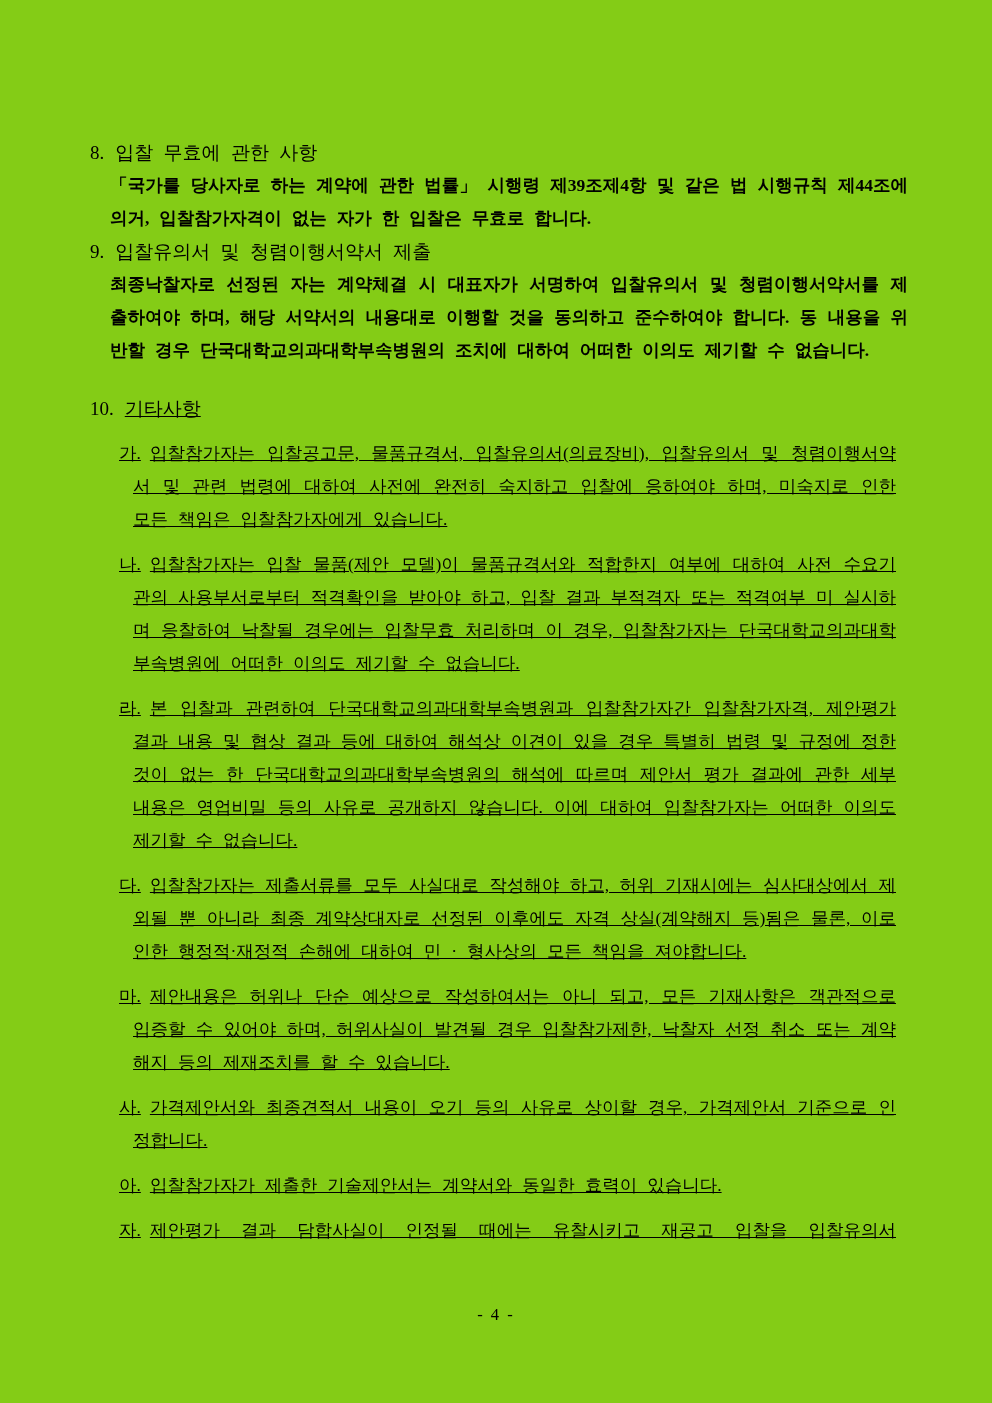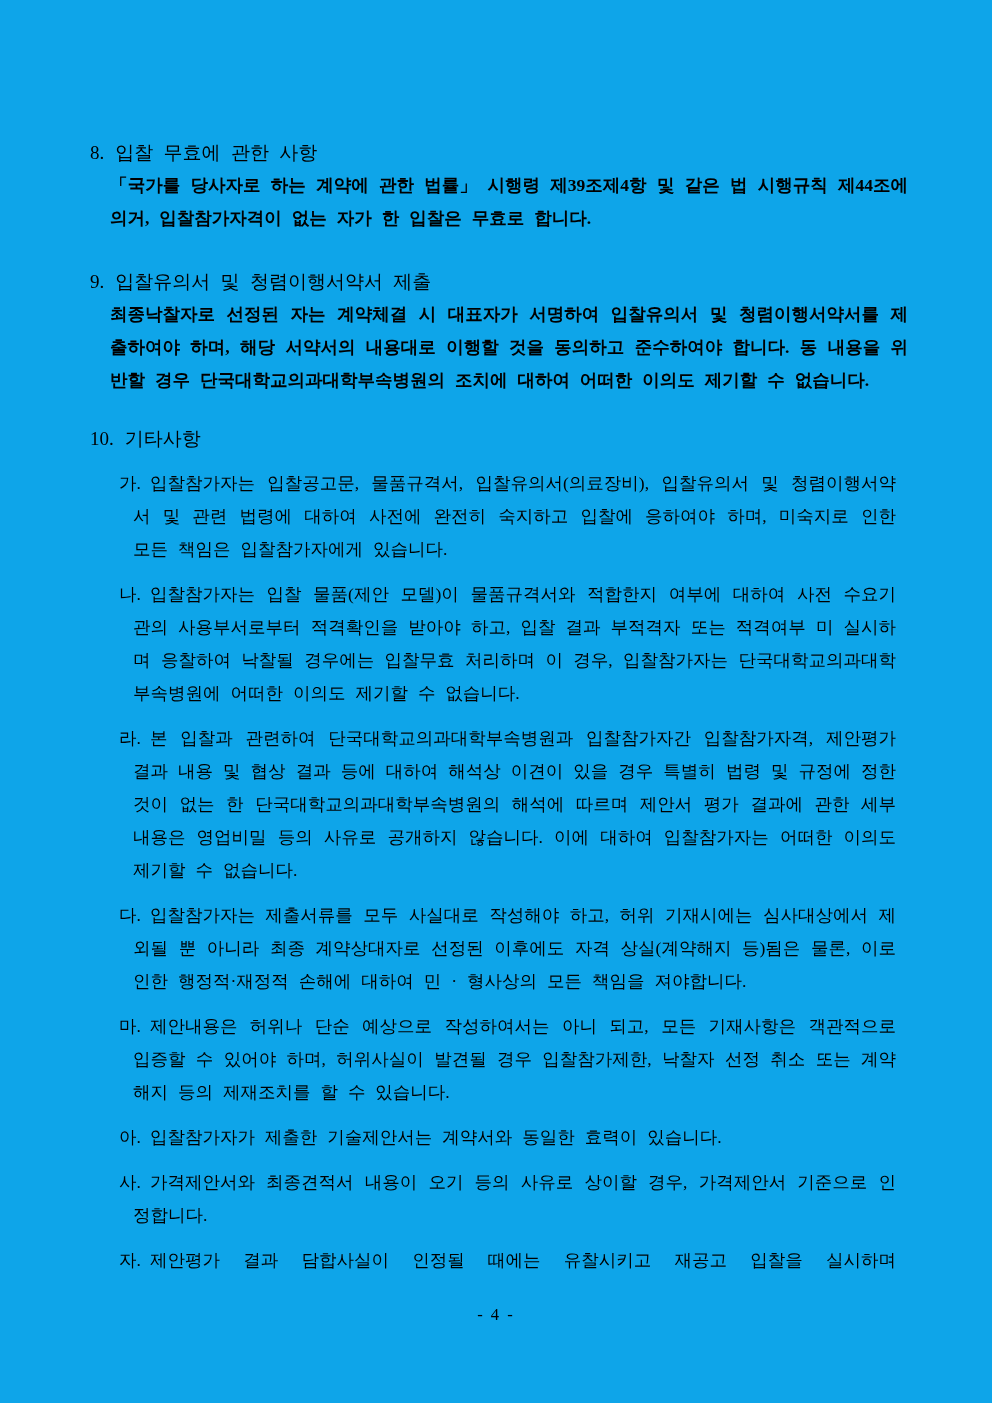--- a/index.html
+++ b/index.html
@@ -4,37 +4,37 @@
 <style>
   html, body {
     margin: 0;
     padding: 0;
     background: #ffffff;
   }
   .page {
     position: relative;
     width: 992px;
     height: 1403px;
-    background: #0ea5e9;
+    background: #84cc16;
     color: #000000;
     font-family: "Liberation Serif", "DejaVu Serif", serif;
     overflow: hidden;
   }
   .content {
     position: absolute;
     left: 90px;
     top: 136px;
     width: 818px;
     font-size: 17.5px;
     line-height: 33px;
     word-spacing: 0.32em;
   }
   section { margin: 0; }
-  .sec-9  { margin-top: 30px; }
-  .sec-10 { margin-top: 25px; }
+  .sec-9  { }
+  .sec-10 { margin-top: 25px; text-decoration: underline; }
   .sec-head {
     font-size: 19px;
     line-height: 33px;
     white-space: nowrap;
   }
   .sec-head .num {
     display: inline-block;
     margin-right: 11px;
   }
   .sec-body {
@@ -96,23 +96,23 @@
 
       <p class="sub-item"><span class="sub-label">나.</span><span class="sub-text">입찰참가자는 입찰 물품(제안 모델)이 물품규격서와 적합한지 여부에 대하여 사전 수요기관의 사용부서로부터 적격확인을 받아야 하고, 입찰 결과 부적격자 또는 적격여부 미 실시하며 응찰하여 낙찰될 경우에는 입찰무효 처리하며 이 경우, 입찰참가자는 단국대학교의과대학부속병원에 어떠한 이의도 제기할 수 없습니다.</span></p>
 
       <p class="sub-item"><span class="sub-label">라.</span><span class="sub-text">본 입찰과 관련하여 단국대학교의과대학부속병원과 입찰참가자간 입찰참가자격, 제안평가 결과 내용 및 협상 결과 등에 대하여 해석상 이견이 있을 경우 특별히 법령 및 규정에 정한 것이 없는 한 단국대학교의과대학부속병원의 해석에 따르며 제안서 평가 결과에 관한 세부내용은 영업비밀 등의 사유로 공개하지 않습니다. 이에 대하여 입찰참가자는 어떠한 이의도 제기할 수 없습니다.</span></p>
 
       <p class="sub-item"><span class="sub-label">다.</span><span class="sub-text">입찰참가자는 제출서류를 모두 사실대로 작성해야 하고, 허위 기재시에는 심사대상에서 제외될 뿐 아니라 최종 계약상대자로 선정된 이후에도 자격 상실(계약해지 등)됨은 물론, 이로 인한 행정적·재정적 손해에 대하여 민 · 형사상의 모든 책임을 져야합니다.</span></p>
 
       <p class="sub-item"><span class="sub-label">마.</span><span class="sub-text">제안내용은 허위나 단순 예상으로 작성하여서는 아니 되고, 모든 기재사항은 객관적으로 입증할 수 있어야 하며, 허위사실이 발견될 경우 입찰참가제한, 낙찰자 선정 취소 또는 계약해지 등의 제재조치를 할 수 있습니다.</span></p>
 
 
+      <p class="sub-item"><span class="sub-label">사.</span><span class="sub-text">가격제안서와 최종견적서 내용이 오기 등의 사유로 상이할 경우, 가격제안서 기준으로 인정합니다.</span></p>
+
       <p class="sub-item"><span class="sub-label">아.</span><span class="sub-text">입찰참가자가 제출한 기술제안서는 계약서와 동일한 효력이 있습니다.</span></p>
 
-      <p class="sub-item"><span class="sub-label">사.</span><span class="sub-text">가격제안서와 최종견적서 내용이 오기 등의 사유로 상이할 경우, 가격제안서 기준으로 인정합니다.</span></p>
-
-      <p class="sub-item justify-last"><span class="sub-label">자.</span><span class="sub-text">제안평가 결과 담합사실이 인정될 때에는 유찰시키고 재공고 입찰을 실시하며</span></p>
+      <p class="sub-item justify-last"><span class="sub-label">자.</span><span class="sub-text">제안평가 결과 담합사실이 인정될 때에는 유찰시키고 재공고 입찰을 입찰유의서</span></p>
     </section>
 
   </div>
 
   <div class="footer">- 4 -</div>
 </div>
 
 </body></html>

